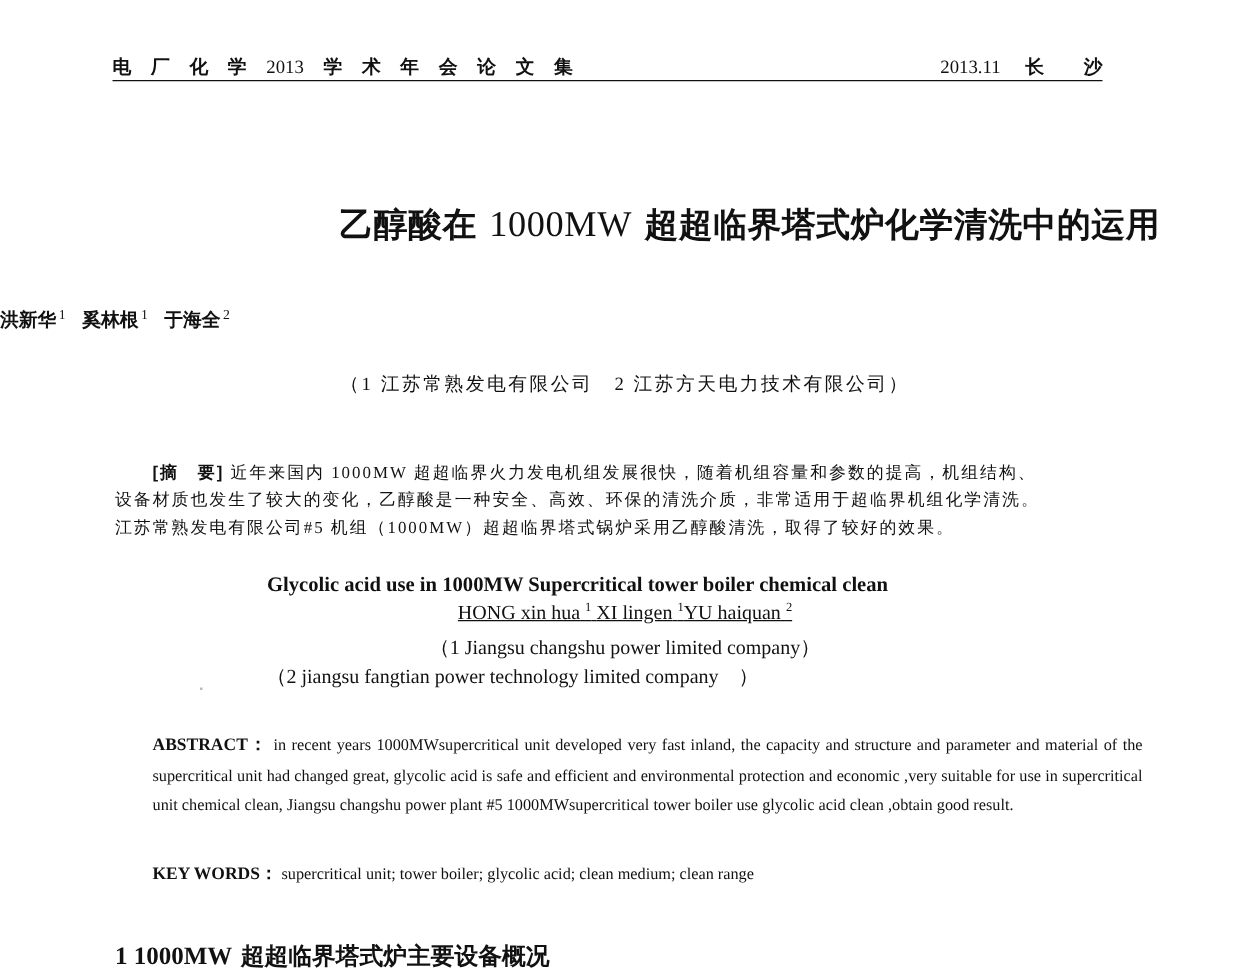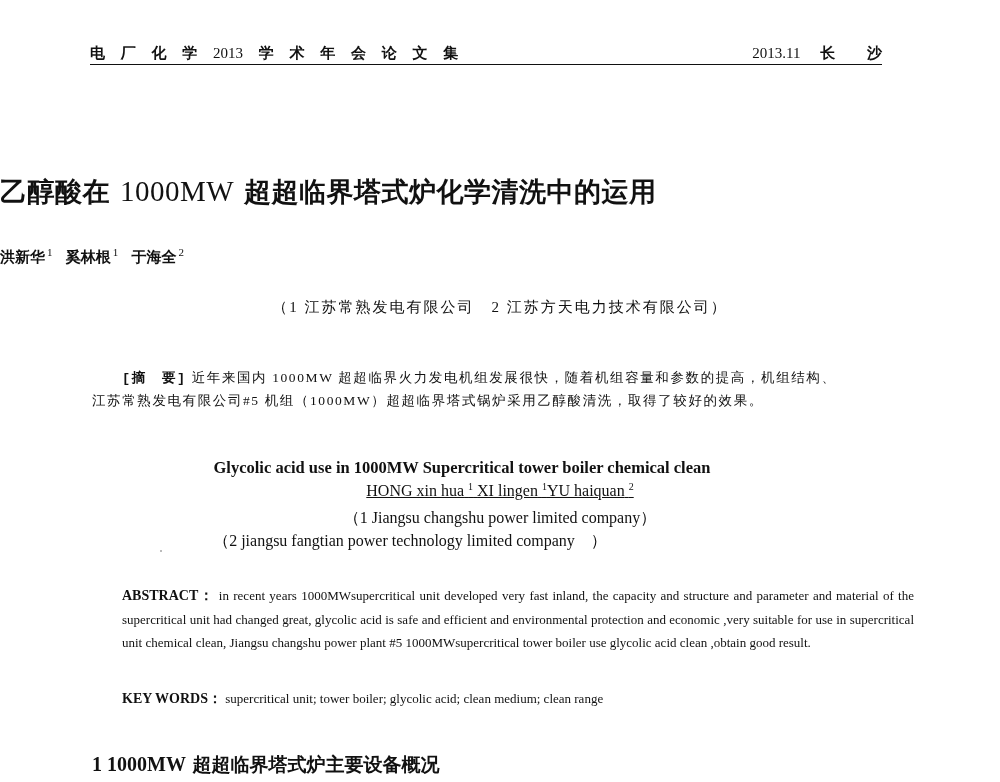--- a/index.html
+++ b/index.html
@@ -2,29 +2,29 @@
 <html><head>
 <meta charset="utf-8">
 <style>
   html, body { margin:0; padding:0; background:#ffffff; }
   body { width:1000px; height:782px; position:relative; overflow:hidden; color:#111; font-family:"Liberation Serif","DejaVu Serif",serif; }
   .header { position:absolute; left:90px; top:44px; width:792px; height:20px; border-bottom:1.5px solid #111; }
   .header-left { position:absolute; left:0; top:0; font-size:15px; font-weight:bold; letter-spacing:6px; white-space:nowrap; }
   .header-left .yr { letter-spacing:0; font-weight:normal; margin:0 6px 0 0; }
   .header-right { position:absolute; right:0; top:0; font-size:15px; white-space:nowrap; }
   .header-right .place { font-weight:bold; letter-spacing:14px; margin-left:16px; margin-right:-14px; }
-  .title { position:absolute; left:0; width:928px; top:174px; text-align:left; font-family:"DejaVu Sans","Liberation Sans",sans-serif; font-size:27px; font-weight:bold; letter-spacing:0.5px; }
+  .title { position:absolute; left:0; width:928px; top:162px; text-align:right; font-family:"DejaVu Sans","Liberation Sans",sans-serif; font-size:27px; font-weight:bold; letter-spacing:0.5px; }
   .title .num { font-family:"Liberation Serif",serif; font-weight:normal; font-size:29px; }
   .authors { position:absolute; left:0; width:1000px; top:246px; text-align:left; font-family:"DejaVu Sans",sans-serif; font-weight:bold; font-size:15px; }
   .authors sup { font-weight:normal; font-family:"Liberation Serif",serif; font-size:11px; margin:0 8px 0 2px; }
   .affil { position:absolute; left:0; width:1000px; top:298px; text-align:center; font-size:15px; letter-spacing:2px; }
   .abstract-cn { position:absolute; left:92px; top:367px; width:818px; font-size:13.5px; line-height:22px; letter-spacing:1.6px; }
   .abstract-cn p { margin:0; }
   .abstract-cn .ind { padding-left:30px; }
-  .lbl { font-weight:bold; font-family:Liberation Mono, monospace; }
+  .lbl { font-weight:bold; font-family:Liberation Sans, sans-serif; }
   .en-title { position:absolute; left:0; width:924px; top:458px; text-align:center; font-size:16.5px; font-weight:bold; }
   .en-authors { position:absolute; left:0; width:1000px; top:481px; text-align:center; font-size:16px;text-decoration:underline; }
   .en-authors sup { font-size:10px; }
   .en-affil1 { position:absolute; left:0; width:1000px; top:508px; text-align:center; font-size:16px; }
   .en-affil2 { position:absolute; left:0; width:820px; top:531px; text-align:center; font-size:16px; }
   .dot { position:absolute; left:160px; top:550px; width:2px; height:2px; background:#bbb; }
   .abstract-en { position:absolute; left:92px; top:584px; width:822px; font-size:13px; line-height:23.5px; text-align:justify; }
   .abstract-en .ind { padding-left:30px; }
   .abstract-en b { font-size:14px; }
   .keywords-en { position:absolute; left:122px; top:690px; font-size:13px; white-space:nowrap; }
@@ -56,20 +56,21 @@
 <div class="authors">
   <span>洪新华</span><sup>1</sup>
   <span>奚林根</span><sup>1</sup>
   <span>于海全</span><sup>2</sup>
 </div>
 
 <div class="affil">（1 江苏常熟发电有限公司　2 江苏方天电力技术有限公司）</div>
 
 <div class="abstract-cn">
   <p class="ind"><span class="lbl">[摘　要]</span><span> 近年来国内 1000MW 超超临界火力发电机组发展很快，随着机组容量和参数的提高，机组结构、</span></p>
+  <p>设备材质也发生了较大的变化，乙醇酸是一种安全、高效、环保的清洗介质，非常适用于超临界机组化学清洗。</p>
   <p>江苏常熟发电有限公司#5 机组（1000MW）超超临界塔式锅炉采用乙醇酸清洗，取得了较好的效果。</p>
 </div>
 
 <div class="en-title">Glycolic acid use in 1000MW Supercritical tower boiler chemical clean</div>
 <div class="en-authors">
   <span>HONG xin hua</span>&nbsp;<sup>1</sup>
   <span>XI lingen</span>&nbsp;<sup>1</sup><span>YU haiquan</span>&nbsp;<sup>2</sup>
 </div>
 <div class="en-affil1">（1 Jiangsu changshu power limited company）</div>
 <div class="en-affil2">（2 jiangsu fangtian power technology limited company　）</div>

